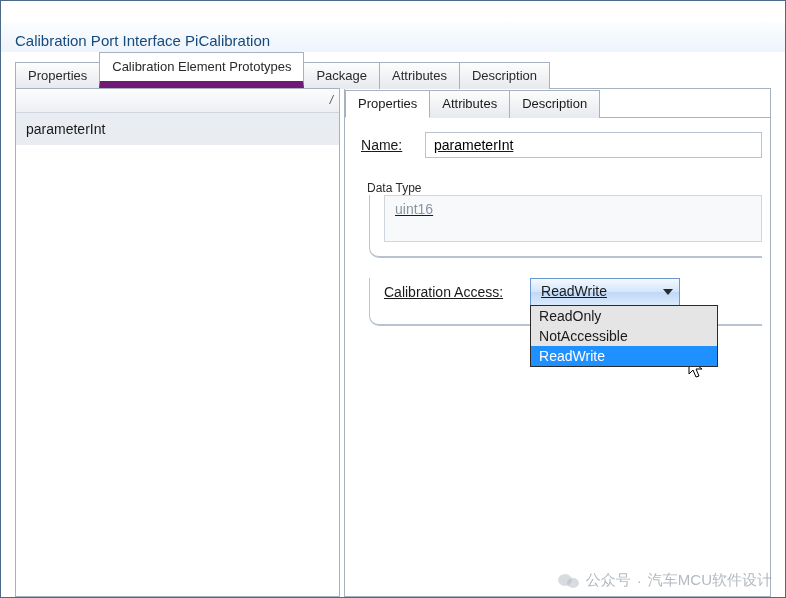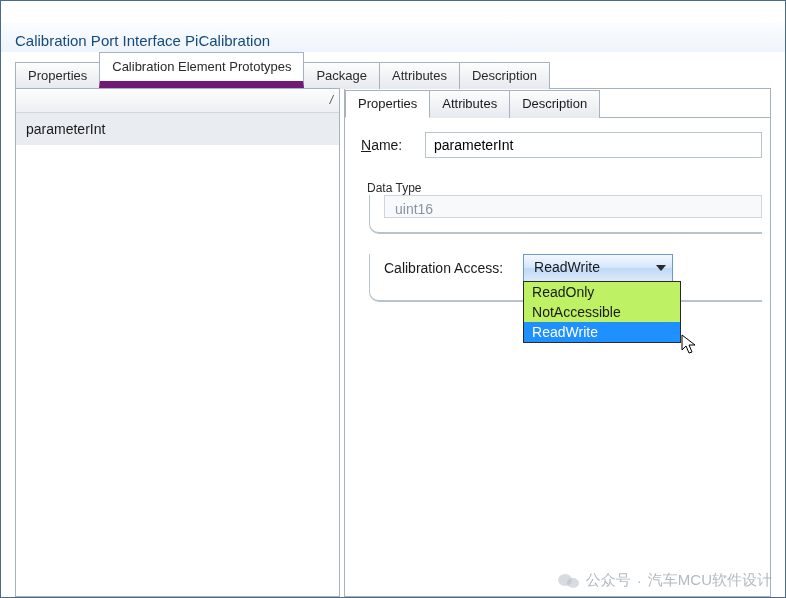--- a/index.html
+++ b/index.html
@@ -110,20 +110,21 @@
 }
 .inner-tab.active {
   background: #fff;
   z-index: 2;
   border-bottom: 1px solid #fff;
 }
 .inner-body {
   padding: 14px 8px 8px 16px;
   flex: 1;
   overflow: hidden;
+  text-decoration: underline;
 }
 .form-row {
   display: flex;
   align-items: center;
   margin-bottom: 14px;
 }
 .form-label {
   width: 64px;
   font-size: 14px;
 }
@@ -151,37 +152,37 @@
   font-size: 12px;
   color: #2a2a2a;
   background: #fff;
   display: inline-block;
   padding: 0 4px;
   position: relative;
   left: -6px;
   top: 8px;
 }
 .readonly-box {
-  height: 23px;
+  height: 47px;
   border: 1px solid #cfd6de;
   background: #f8f9fb;
   color: #8a94a2;
   padding: 5px 10px;
   font-size: 14px;
   margin-top: 14px;
   width: 100%;
 }
 .mc-row {
   display: flex;
   align-items: center;
   margin-top: 16px;
 }
 .mc-label {
   font-size: 14px;
-  margin-right: 20px;
+  margin-right: 27px;
 }
 .combo-wrap {
   position: relative;
   flex: 1;
 }
 .combo {
   height: 28px;
   border: 1px solid #6a98cf;
   background: linear-gradient(#f4f9ff, #d4e6fb 48%, #bfd9f6 52%, #dceafb);
   padding: 4px 26px 4px 10px;
@@ -196,23 +197,23 @@
   transform: translateY(-50%);
   width: 0; height: 0;
   border-left: 5px solid transparent;
   border-right: 5px solid transparent;
   border-top: 6px solid #2a2a2a;
 }
 .dropdown-list {
   position: absolute;
   top: 27px;
   left: 0;
-  width: 158px;
+  width: 188px;
   border: 1px solid #2a2a2a;
-  background: #bef264;
+  background: #e5e5e5;
   z-index: 10;
 }
 .dropdown-option {
   padding: 1px 8px;
   font-size: 14px;
   line-height: 18px;
 }
 .dropdown-option.selected {
   background: #1e90ff;
   color: #fff;

